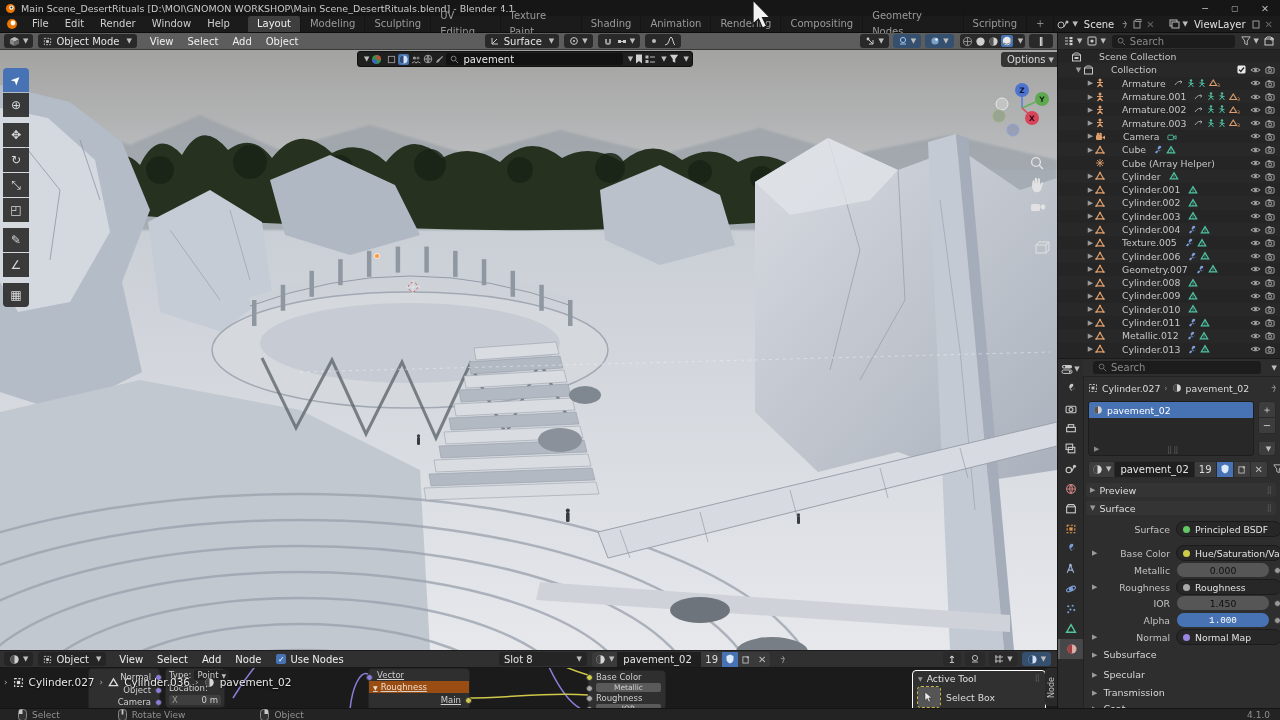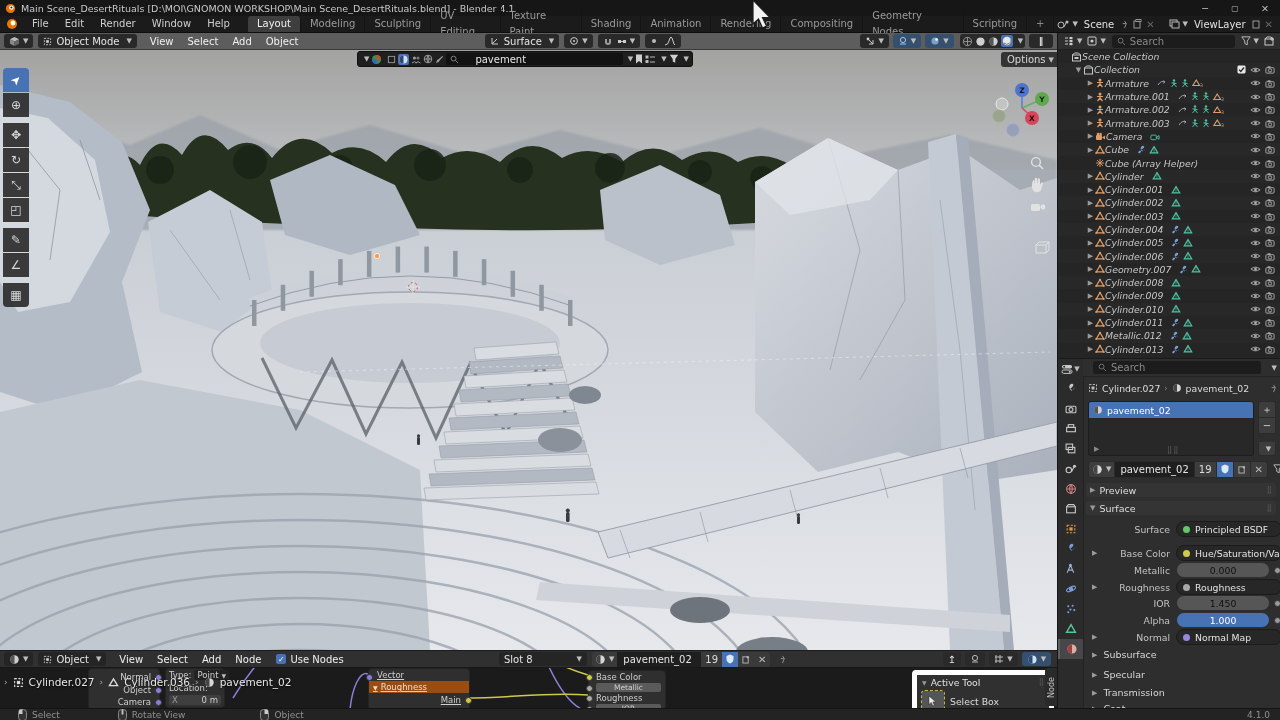--- a/index.html
+++ b/index.html
@@ -18,56 +18,56 @@
   .tb-sel{display:flex;align-items:center;background:#1b1b1b;border-radius:3px;padding:0 3px;height:15px;}
   
   #toolheader{left:0;top:33px;width:1057px;height:17px;background:#5d5d5d;border-bottom:1px solid #3a3a3a;box-sizing:border-box;}
   .hdr-widget{background:#292929;border-radius:3px;height:14px;display:flex;align-items:center;padding:0 5px;color:#e4e4e4;}
   .hdr-menu{color:#f0f0f0;font-size:10px;padding:0 7px;}
   .chev{font-size:7px;color:#bdbdbd;margin-left:3px;}
   
   #viewport{left:0;top:50px;width:1057px;height:600px;overflow:hidden;background:#aeb2b6;}
   #vp-overlay{left:38px;top:20px;color:#f4f4f4;font-size:9.5px;line-height:12px;text-shadow:0 1px 2px rgba(0,0,0,.55);}
   #vp-search{left:357px;top:1px;width:336px;height:16px;background:#1f1f1f;border:1px solid #101010;border-radius:3px;display:flex;align-items:center;padding:0 3px;box-sizing:border-box;gap:2px;}
-  #vp-search .field{flex:1;background:#121212;border-radius:2px;height:12px;display:flex;align-items:center;color:#e8e8e8;padding:0 4px;gap:16px;}
+  #vp-search .field{flex:1;background:#121212;border-radius:2px;height:12px;display:flex;align-items:center;color:#e8e8e8;padding:0 4px;gap:4px;}
   #vp-options{left:1001px;top:2px;height:15px;background:rgba(36,36,36,.88);border-radius:3px;display:flex;align-items:center;padding:0 6px;color:#d8d8d8;}
   #vp-toolbar{left:3px;top:18px;width:27px;display:flex;flex-direction:column;gap:1px;}
   .tool-btn{width:26px;height:24px;background:rgba(44,44,44,.92);display:flex;align-items:center;justify-content:center;color:#d9d9d9;font-size:12px;border-radius:0;}
   .tool-btn.first{border-radius:4px 4px 0 0;}
   .tool-btn.last{border-radius:0 0 4px 4px;}
   .tool-btn.active{background:#4772b3;color:#fff;}
   .tool-gap{height:4px;}
   
   #outliner-hdr{left:1057px;top:33px;width:223px;height:17px;background:#2e2e2e;border-bottom:1px solid #202020;border-left:1px solid #161616;box-sizing:border-box;}
   #outliner{left:1057px;top:50px;width:223px;height:308px;background:#252525;border-left:1px solid #161616;box-sizing:border-box;overflow:hidden;}
   .out-row{height:13.3px;display:flex;align-items:center;font-size:9.3px;color:#c7c7c7;white-space:nowrap;}
   .out-row:nth-child(even){background:#282828;}
   .out-arrow{width:9px;color:#9a9a9a;font-size:7px;text-align:center;flex:none;}
-  .out-label{margin-left:0;font-style:italic;}
+  .out-label{margin-left:17px;}
   .out-ctl{margin-left:auto;display:flex;gap:4px;padding-right:5px;align-items:center;}
   .srch{background:#1c1c1c;border-radius:3px;height:13px;display:flex;align-items:center;color:#8a8a8a;padding:0 5px;gap:4px;}
   
   #props{left:1057px;top:358px;width:223px;height:350px;background:#2e2e2e;border-left:1px solid #161616;border-top:1px solid #1a1a1a;box-sizing:border-box;}
   #prop-tabs{position:absolute;left:0;top:0;width:25px;height:350px;background:#2b2b2b;border-right:1px solid #222;}
   .ptab{width:25px;height:20px;display:flex;align-items:center;justify-content:center;}
   .ptab.active{background:#47474a;border-left:2px solid #606060;box-sizing:border-box;}
   .panel-hdr{background:#343434;border-radius:3px;height:14px;display:flex;align-items:center;color:#dedede;padding:0 4px;gap:4px;font-size:9.5px;}
   .fld-label{position:absolute;width:68px;text-align:right;color:#c3c3c3;font-size:9.3px;}
   .node-widget{position:absolute;background:#272727;border:1px solid #1b1b1b;border-radius:8px;height:14px;display:flex;align-items:center;padding:0 6px;gap:5px;color:#e3e3e3;font-size:9.3px;}
   .slider{position:absolute;background:#565656;border:1px solid #2e2e2e;border-radius:8px;height:14px;display:flex;align-items:center;justify-content:center;color:#101010;font-size:9.3px;}
-  .slider.blue{background:#4772b3;color:#fff;}
+  .slider.blue{background:#4772b3;color:#fff;font-family:Liberation Mono, monospace;}
   .dot{width:7px;height:7px;border-radius:50%;flex:none;}
   .sock{position:absolute;width:5px;height:5px;border-radius:50%;background:#9a9a9a;border:1px solid #333;}
   .exp{position:absolute;color:#9a9a9a;font-size:7px;}
   
   #shader-hdr{left:0;top:650px;width:1057px;height:18px;background:#303030;border-top:1px solid #1b1b1b;border-bottom:1px solid #181818;box-sizing:border-box;}
   #shader{left:0;top:668px;width:1057px;height:40px;background:#1b1b1b;overflow:hidden;}
   .node-box{position:absolute;background:rgba(48,48,48,.95);border:1px solid #242424;border-radius:4px;font-size:8.5px;color:#cfcfcf;}
   .bc-txt{font-size:10.5px;color:#e8e8e8;text-shadow:0 1px 2px #000;}
-  #active-tool{position:absolute;left:912px;top:2px;width:132px;height:40px;background:rgba(50,50,50,.95);border-radius:4px;border:5px solid #ffffff;}
+  #active-tool{position:absolute;left:912px;top:2px;width:132px;height:40px;background:rgba(50,50,50,.95);border-radius:4px;border:1px solid #ffffff;}
   #node-tab{position:absolute;left:1045px;top:0px;width:12px;height:38px;background:#2a2a2a;border-radius:3px 0 0 3px;display:flex;align-items:center;justify-content:center;}
   #node-tab span{writing-mode:vertical-rl;transform:rotate(180deg);font-size:8px;color:#c4c4c4;}
   
   #statusbar{left:0;top:708px;width:1280px;height:12px;background:#232323;border-top:1px solid #141414;box-sizing:border-box;color:#909090;font-size:9px;}
   
   #watermark{right:2px;bottom:4px;text-align:right;color:rgba(205,205,205,.22);font-weight:bold;font-size:29px;line-height:26px;letter-spacing:1px;z-index:50;pointer-events:none;}
   #cursor{left:752px;top:0;z-index:99;pointer-events:none;}
   .ico{display:inline-flex;align-items:center;justify-content:center;flex:none;}
 </style>
 </head>
@@ -1141,21 +1141,21 @@
       <div class="out-row" style="padding-left: 28px;">
         <span class="out-arrow">▶</span>
         <span class="ico">
           <svg width="10" height="10" viewBox="0 0 12 12">
             <path d="M6 2 L10.5 9.5 H1.5Z" fill="none" stroke="#de9d6a" stroke-width="1.4"></path>
             <circle cx="6" cy="2" r="1.1" fill="#de9d6a"></circle>
             <circle cx="10.5" cy="9.5" r="1.1" fill="#de9d6a"></circle>
             <circle cx="1.5" cy="9.5" r="1.1" fill="#de9d6a"></circle>
           </svg>
         </span>
-        <span class="out-label">Cylinder.005</span>
+        <span class="out-label">Texture.005</span>
         <span class="row" style="margin-left: 8px; gap: 3px;">
           <span class="ico">
             <svg width="9" height="9" viewBox="0 0 10 10">
               <path d="M7.5 1 A2.6 2.6 0 1 0 9 4.2 L6 7.2 L4.5 5.7 L7.5 2.7Z" fill="#7a9dd8" transform="rotate(8 5 5)"></path>
               <rect x="2" y="6" width="2.2" height="3.4" rx="1" fill="#7a9dd8" transform="rotate(45 3 7.5)"></rect>
             </svg>
           </span>
           <span class="ico">
             <svg width="10" height="10" viewBox="0 0 12 12">
               <path d="M6 2 L10.5 9.5 H1.5Z" fill="none" stroke="#4fc1a2" stroke-width="1.4"></path>

